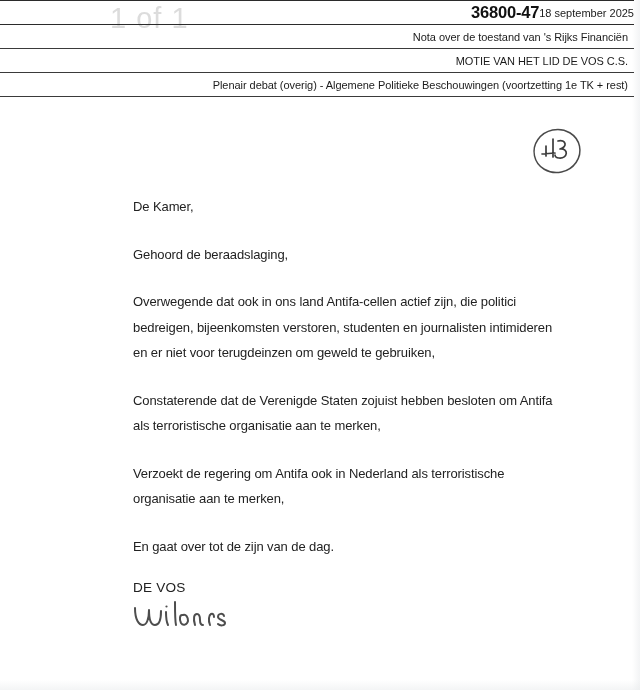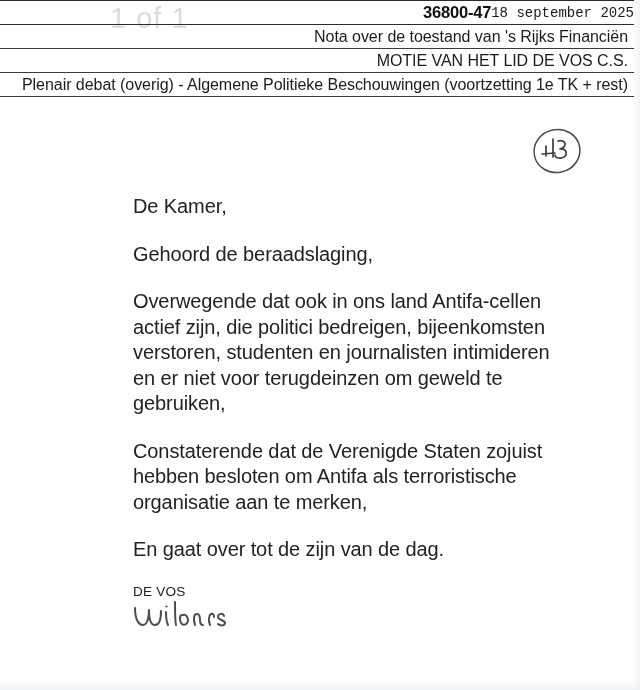--- a/index.html
+++ b/index.html
@@ -82,28 +82,27 @@
   }
   .docnum {
     font-size: 16.5px;
     font-weight: bold;
     letter-spacing: -0.2px;
     margin-left: -3px;
     color: #111111;
     white-space: nowrap;
   }
   .docdate {
-    font-size: 14px;
+    font-size: 11px;
     color: #1b1b1b;
     white-space: nowrap;
     margin-right: -6px;
-    font-family: Liberation Mono, monospace;
   }
   .hline-text {
-    font-size: 16px;
+    font-size: 11px;
     color: #1b1b1b;
     white-space: nowrap;
     letter-spacing: -0.05px;
   }
 
   
   .circle-annot {
     position: absolute;
     left: 530px;
     top: 126px;
@@ -115,21 +114,21 @@
 
   
   .body {
     position: absolute;
     left: 133px;
     top: 194px;
     width: 420px;
     z-index: 1;
   }
   .para {
-    font-size: 20px;
+    font-size: 13px;
     line-height: 25.5px;
     color: #222222;
     margin: 0 0 22px 0;
     letter-spacing: -0.1px;
   }
   .para.tight { margin-bottom: 21px; }
   .signer {
     font-size: 13.6px;
     color: #222222;
     letter-spacing: 0.2px;
@@ -181,20 +180,21 @@
       <path d="M16 20 L16 30 M23 13 L23 31 M12 28 L25 27" fill="none" stroke="#3c3c3c" stroke-width="1.7" stroke-linecap="round" stroke-linejoin="round"></path>
       <path d="M28 15 C36 13, 38 21, 30 23 C39 22, 38 33, 29 32 C26 32, 25 30, 25 29" fill="none" stroke="#3c3c3c" stroke-width="1.7" stroke-linecap="round" stroke-linejoin="round"></path>
     </svg>
   </div>
 
   <div class="body">
     <p class="para">De Kamer,</p>
     <p class="para">Gehoord de beraadslaging,</p>
     <p class="para">Overwegende dat ook in ons land Antifa-cellen actief zijn, die politici bedreigen, bijeenkomsten verstoren, studenten en journalisten intimideren en er niet voor terugdeinzen om geweld te gebruiken,</p>
     <p class="para">Constaterende dat de Verenigde Staten zojuist hebben besloten om Antifa als terroristische organisatie aan te merken,</p>
+    <p class="para">Verzoekt de regering om Antifa ook in Nederland als terroristische organisatie aan te merken,</p>
     <p class="para tight">En gaat over tot de zijn van de dag.</p>
     <p class="signer">DE VOS</p>
   </div>
 
   <div class="signature">
     <svg width="140" height="42" viewBox="0 0 140 42" xmlns="http://www.w3.org/2000/svg">
       <g fill="none" stroke="#4d4d4d" stroke-width="2" stroke-linecap="round" stroke-linejoin="round">
         <path d="M5 12 C5 24, 9 29, 13 29 C17 29, 19 22, 19 14 C19 23, 21 29, 25 29 C29 29, 31 23, 31 15"></path>
         <path d="M36 16 C36 22, 37 27, 38 29"></path>
         <circle cx="36.5" cy="10.5" r="1.1" fill="#4d4d4d" stroke="none"></circle>

